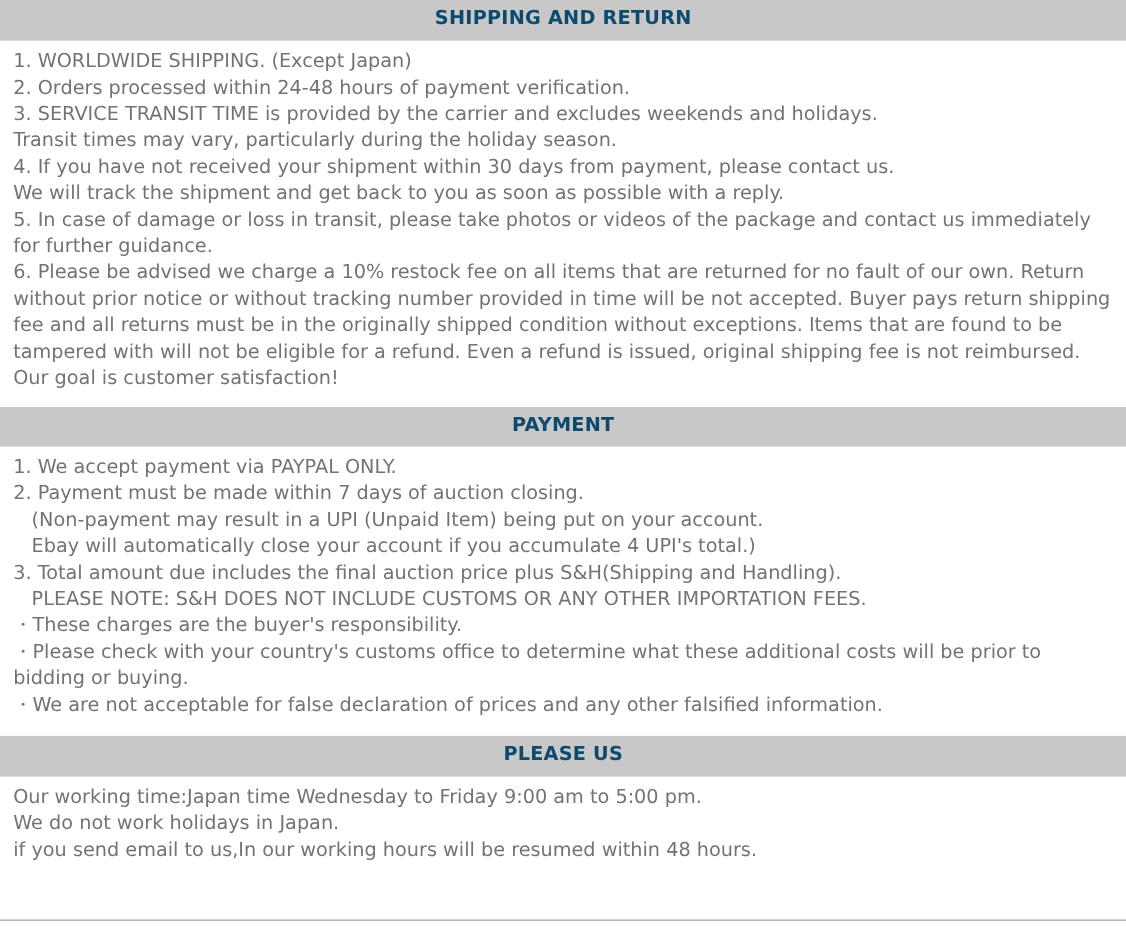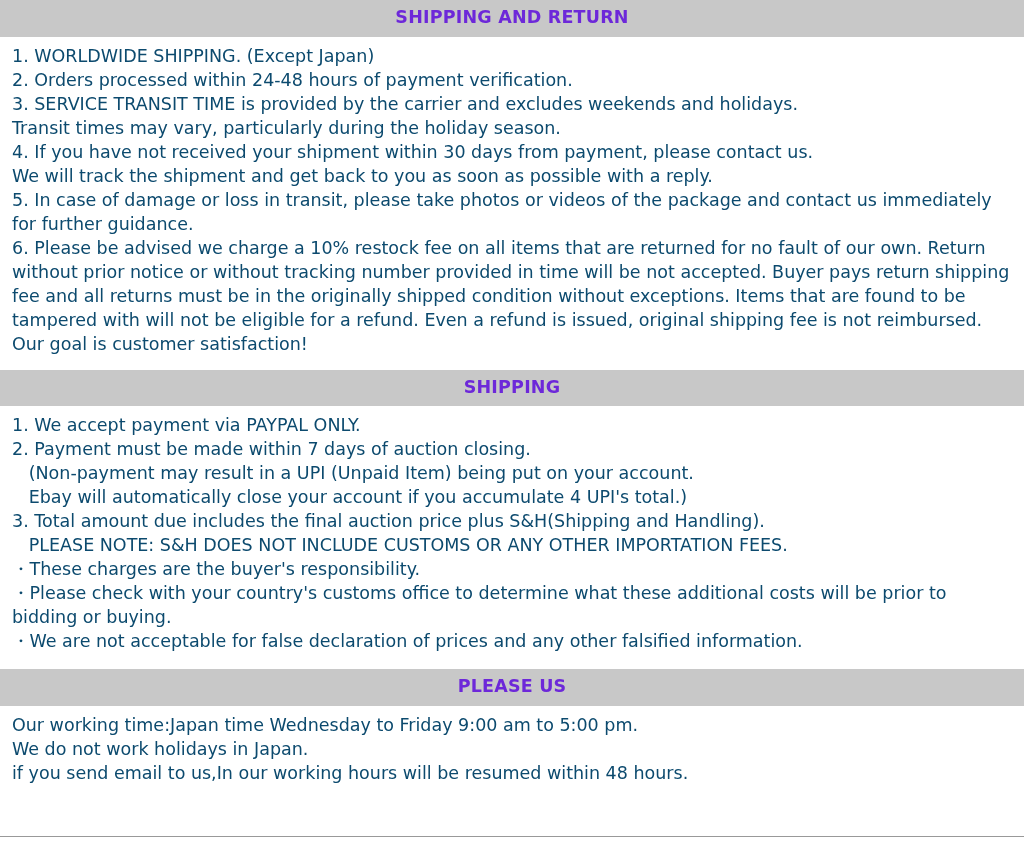--- a/index.html
+++ b/index.html
@@ -21,27 +21,27 @@
     box-sizing: border-box;
   }
   .section-header {
     background: #c8c8c8;
     text-align: center;
     font-weight: bold;
     font-size: 17.5px;
     line-height: 1;
     padding: 9px 0 10px 0;
     letter-spacing: 0.2px;
-    color: #6d28d9;
+    color: #0c4a6e;
   }
   .section-body {
     padding: 7px 10px 6px 12px;
     font-size: 17.5px;
     line-height: 24.0px;
-    color: #0c4a6e;
+    color: #737373;
   }
   .section-body p {
     margin: 0;
     padding: 0;
     white-space: pre-wrap;
   }
   .gap-sm { height: 8px; }
   .gap-md { height: 10px; }
   .bottom-rule {
     position: absolute;
@@ -68,21 +68,21 @@
 We will track the shipment and get back to you as soon as possible with a reply.
 5. In case of damage or loss in transit, please take photos or videos of the package and contact us immediately for further guidance.
 6. Please be advised we charge a 10% restock fee on all items that are returned for no fault of our own. Return without prior notice or without tracking number provided in time will be not accepted. Buyer pays return shipping fee and all returns must be in the originally shipped condition without exceptions. Items that are found to be tampered with will not be eligible for a refund. Even a refund is issued, original shipping fee is not reimbursed.
 Our goal is customer satisfaction!</p>
     </div>
   </div>
 
   <div class="gap-sm"></div>
 
   <div class="section">
-    <div class="section-header">SHIPPING</div>
+    <div class="section-header">PAYMENT</div>
     <div class="section-body">
       <p>1. We accept payment via PAYPAL ONLY.
 2. Payment must be made within 7 days of auction closing.
    (Non-payment may result in a UPI (Unpaid Item) being put on your account.
    Ebay will automatically close your account if you accumulate 4 UPI's total.)
 3. Total amount due includes the final auction price plus S&amp;H(Shipping and Handling).
    PLEASE NOTE: S&amp;H DOES NOT INCLUDE CUSTOMS OR ANY OTHER IMPORTATION FEES.
 ・These charges are the buyer's responsibility.
 ・Please check with your country's customs office to determine what these additional costs will be prior to bidding or buying.
 ・We are not acceptable for false declaration of prices and any other falsified information.</p>

